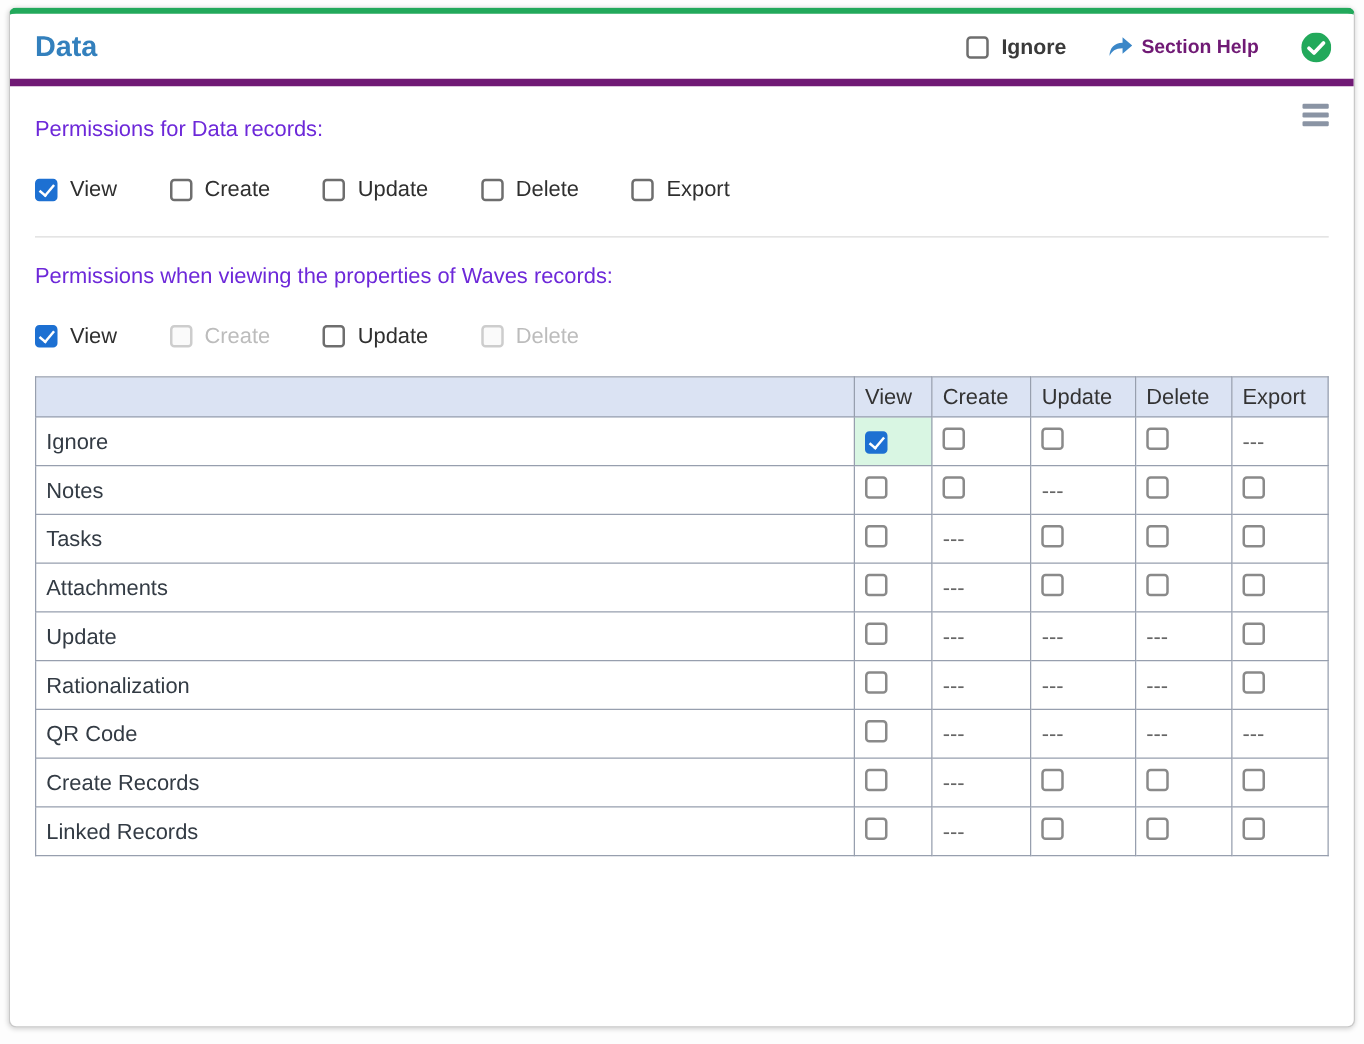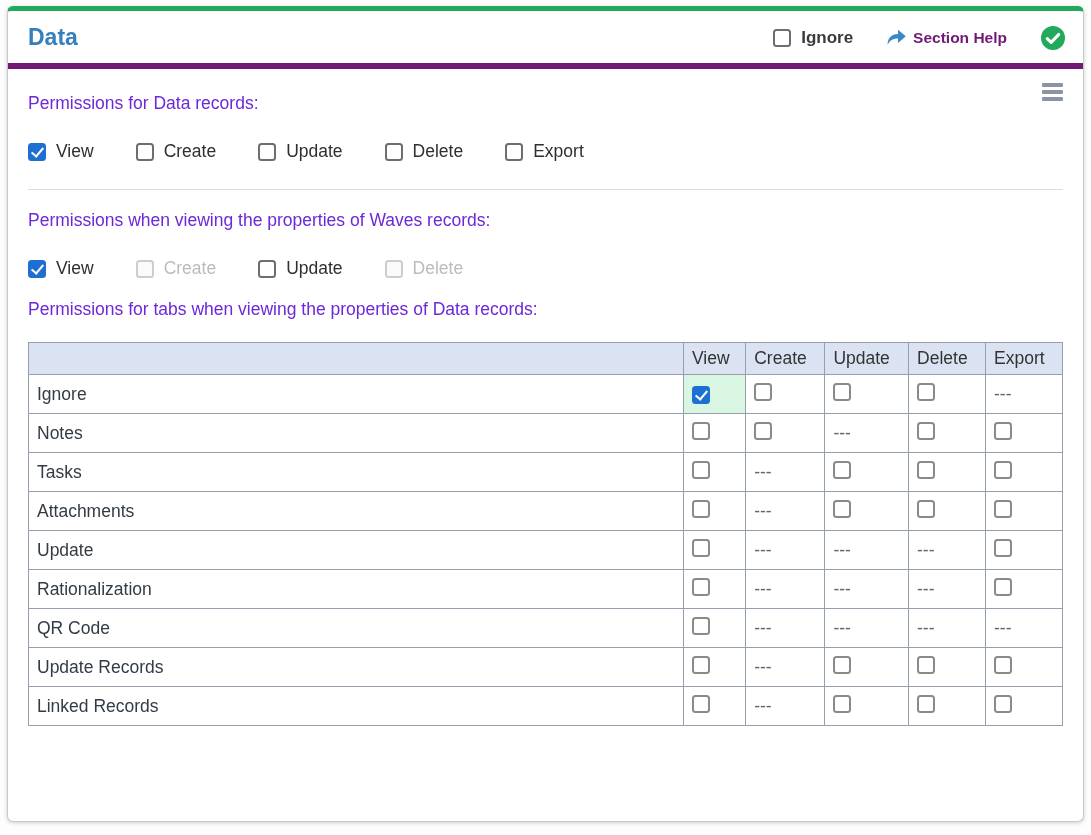--- a/index.html
+++ b/index.html
@@ -144,21 +144,20 @@
         <label class="opt">
           <span class="cb"></span>
           <span>Update</span>
         </label>
         <label class="opt disabled">
           <span class="cb disabled"></span>
           <span>Delete</span>
         </label>
       </div>
 
-    <div class="section-label">Permissions for tabs when viewing the properties of Data records:</div>
 
     <table class="perm">
       <thead>
         <tr id="perm-head-row">
           <th class="name-col"></th>
         <th>View</th>
             <th>Create</th>
             <th>Update</th>
             <th>Delete</th>
             <th>Export</th>
@@ -215,21 +214,21 @@
           </tr>
           <tr>
             <td>QR Code</td>
             <td><span class="cb"></span></td>
             <td class="dash">---</td>
             <td class="dash">---</td>
             <td class="dash">---</td>
             <td class="dash">---</td>
           </tr>
           <tr>
-            <td>Update Records</td>
+            <td>Create Records</td>
             <td><span class="cb"></span></td>
             <td class="dash">---</td>
             <td><span class="cb"></span></td>
             <td><span class="cb"></span></td>
             <td><span class="cb"></span></td>
           </tr>
           <tr>
             <td>Linked Records</td>
             <td><span class="cb"></span></td>
             <td class="dash">---</td>

